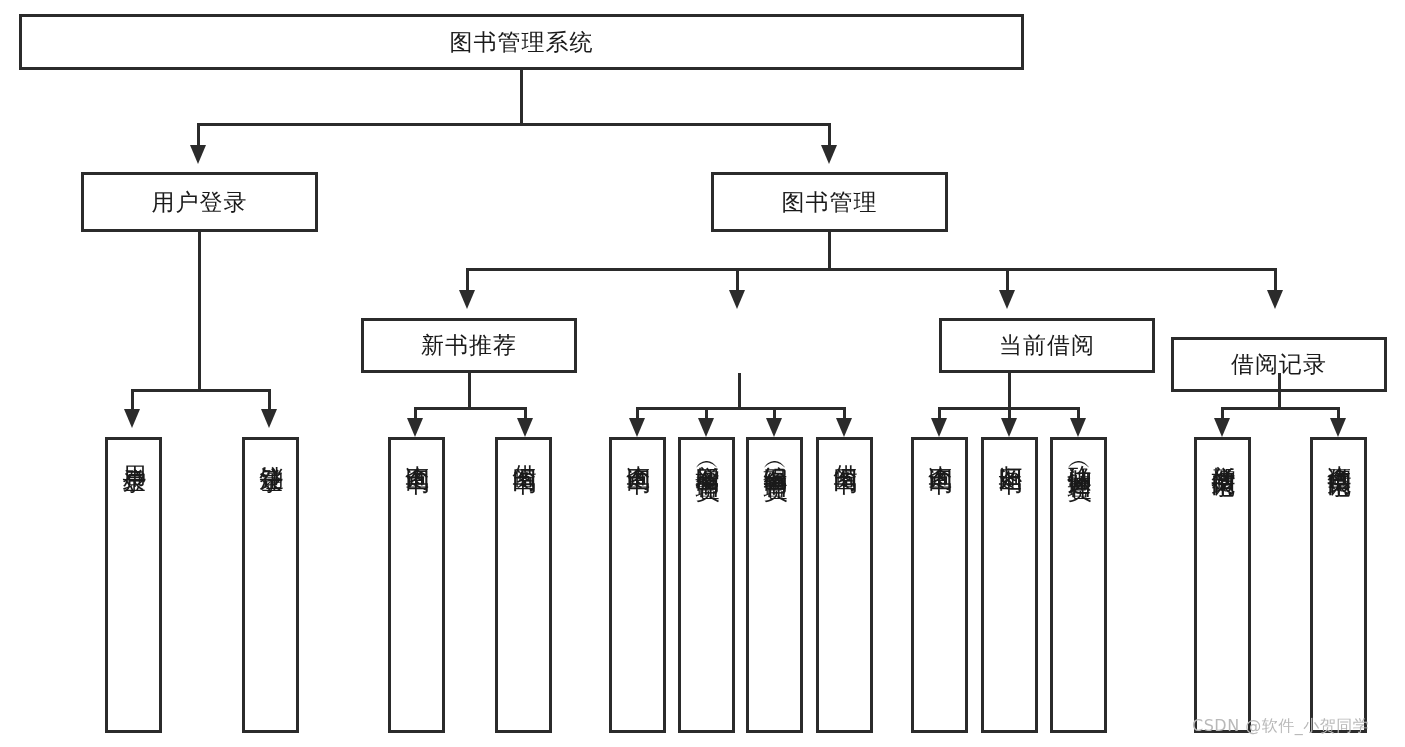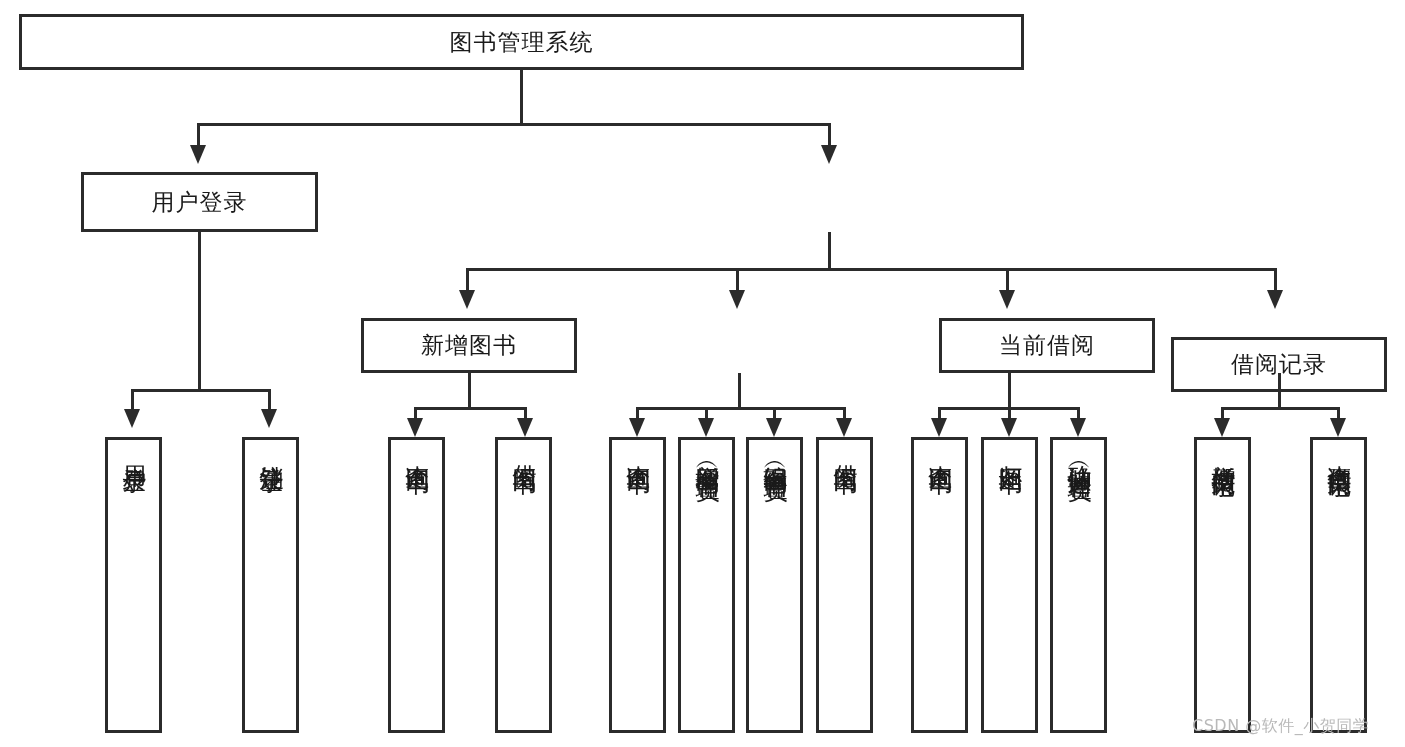--- a/index.html
+++ b/index.html
@@ -100,20 +100,23 @@
   <div class="vline" style="left:197px; top:123px; width:3px; height:24px;"></div>
   <div class="arrow" style="left:190px; top:145px;"></div>
 
   <div class="vline" style="left:828px; top:123px; width:3px; height:24px;"></div>
   <div class="arrow" style="left:821px; top:145px;"></div>
 
   <div class="node" style="left:81px; top:172px; width:237px; height:60px;">
     <span class="label">用户登录</span>
   </div>
 
+  <div class="node" style="left:711px; top:172px; width:237px; height:60px;">
+    <span class="label">图书管理</span>
+  </div>
 
   <div class="vline" style="left:198px; top:232px; width:3px; height:160px;"></div>
   <div class="hline" style="left:131px; top:389px; width:140px; height:3px;"></div>
   <div class="vline" style="left:131px; top:389px; width:3px; height:22px;"></div>
   <div class="arrow" style="left:124px; top:409px;"></div>
   <div class="vline" style="left:268px; top:389px; width:3px; height:22px;"></div>
   <div class="arrow" style="left:261px; top:409px;"></div>
 
   <div class="vline" style="left:828px; top:232px; width:3px; height:38px;"></div>
   <div class="hline" style="left:466px; top:268px; width:811px; height:3px;"></div>
@@ -124,21 +127,21 @@
   <div class="vline" style="left:736px; top:268px; width:3px; height:24px;"></div>
   <div class="arrow" style="left:729px; top:290px;"></div>
 
   <div class="vline" style="left:1006px; top:268px; width:3px; height:24px;"></div>
   <div class="arrow" style="left:999px; top:290px;"></div>
 
   <div class="vline" style="left:1274px; top:268px; width:3px; height:24px;"></div>
   <div class="arrow" style="left:1267px; top:290px;"></div>
 
   <div class="node" style="left:361px; top:318px; width:216px; height:55px;">
-    <span class="label">新增图书</span>
+    <span class="label">新书推荐</span>
   </div>
   <div class="node" style="left:901px; top:318px; width:216px; height:55px;margin-left:38px;">
     <span class="label">当前借阅</span>
   </div>
   <div class="node" style="left:1171px; top:337px; width:216px; height:55px;">
     <span class="label">借阅记录</span>
   </div>
 
   <div class="vline" style="left:468px; top:373px; width:3px; height:36px;"></div>
   <div class="hline" style="left:414px; top:407px; width:113px; height:3px;"></div>

